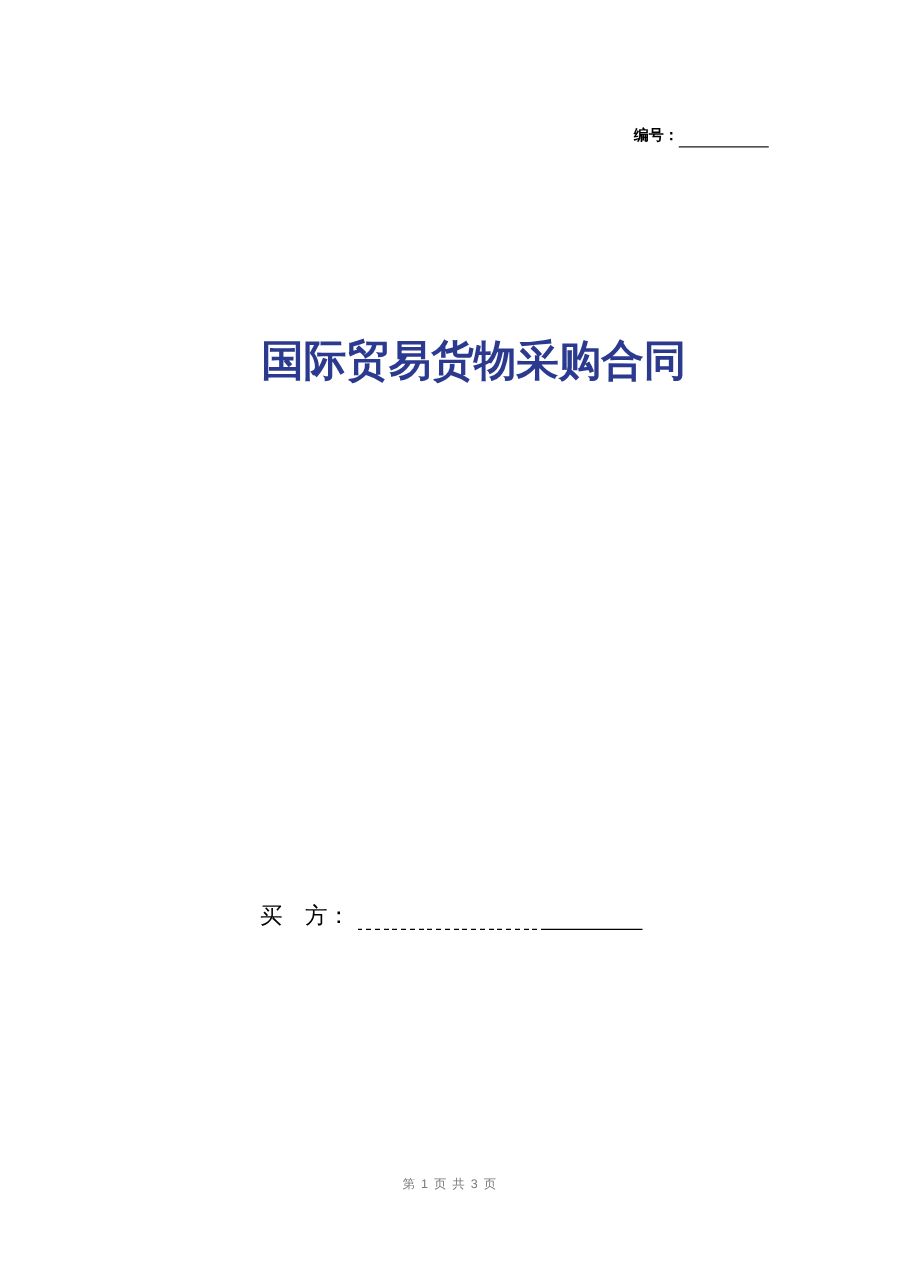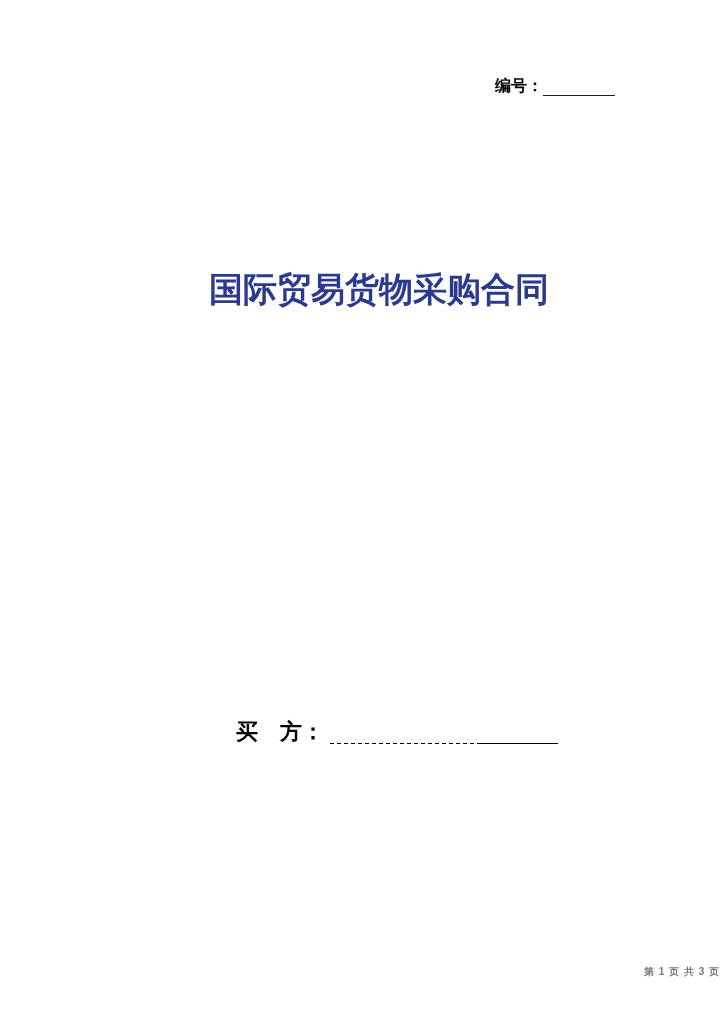--- a/index.html
+++ b/index.html
@@ -14,23 +14,23 @@
   }
   .page {
     position: absolute;
     inset: 0;
     background: #ffffff;
   }
 
   
   .serial {
     position: absolute;
-    top: 76px;
+    top: 98px;
     right: 105px;
-    font-size: 16px;
+    font-size: 12px;
     font-weight: bold;
     line-height: 20px;
     white-space: nowrap;
   }
   .serial .blank {
     display: inline-block;
     width: 72px;
     height: 17px;
     border-bottom: 1.5px solid #1a1a1a;
     vertical-align: bottom;
@@ -48,25 +48,24 @@
     font-weight: bold;
     letter-spacing: 0px;
     line-height: 44px;
     padding-left: 38px;
   }
 
   
   .row {
     position: absolute;
     left: 208px;
-    font-size: 22px;
-    font-weight: bold;
+    font-size: 18px;
+    font-weight: normal;
     line-height: 24px;
     white-space: nowrap;
-    margin-left: 28px;
   }
   .row-buyer  { top: 720px; }
   .row-seller { top: 786px; }
   .row-date   { top: 849px; }
 
   .blank-line {
     display: inline-block;
     height: 20px;
     vertical-align: bottom;
     border-bottom: 1.5px solid #000000;
@@ -83,29 +82,29 @@
   .w-buyer-dashed { width: 150px; margin-left: 6px; }
   .w-buyer-solid  { width: 78px; }
   .w-seller       { width: 232px; margin-left: 8px; }
   .w-year         { width: 58px; margin-left: 10px; }
   .w-month        { width: 50px; }
   .w-day          { width: 48px; }
 
   
   .footer {
     position: absolute;
-    top: 964px;
+    top: 940px;
     left: 0;
     width: 100%;
-    text-align: right;
+    text-align: center;
     font-size: 10px;
     color: #7a7a7a;
     letter-spacing: 1px;
     line-height: 16px;
-    font-weight: bold;
+    font-weight: normal;
   }
 </style>
 </head>
 <body>
 
 <div class="page">
 
   <div class="serial">
     <span>编号：</span><span class="blank"></span>
   </div>

